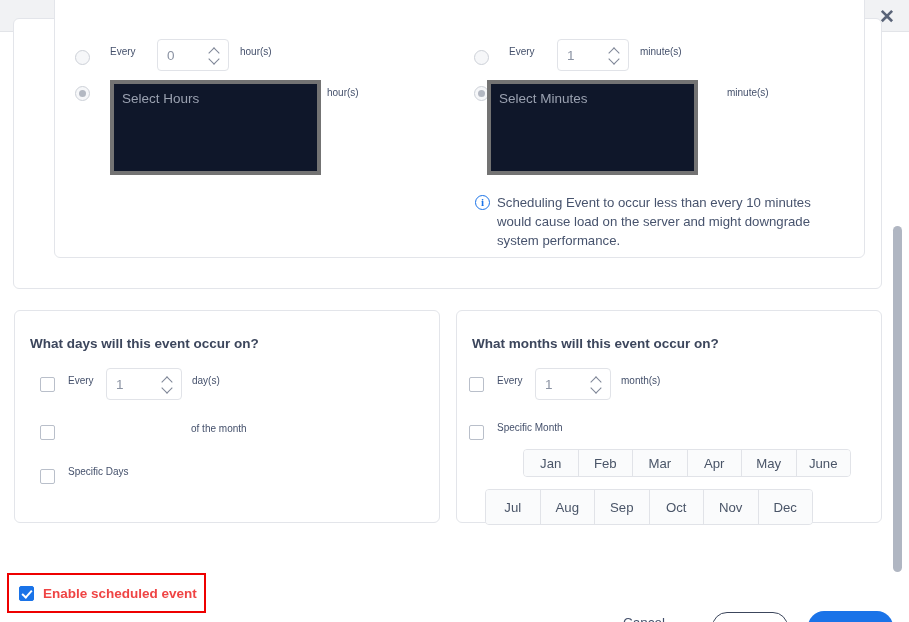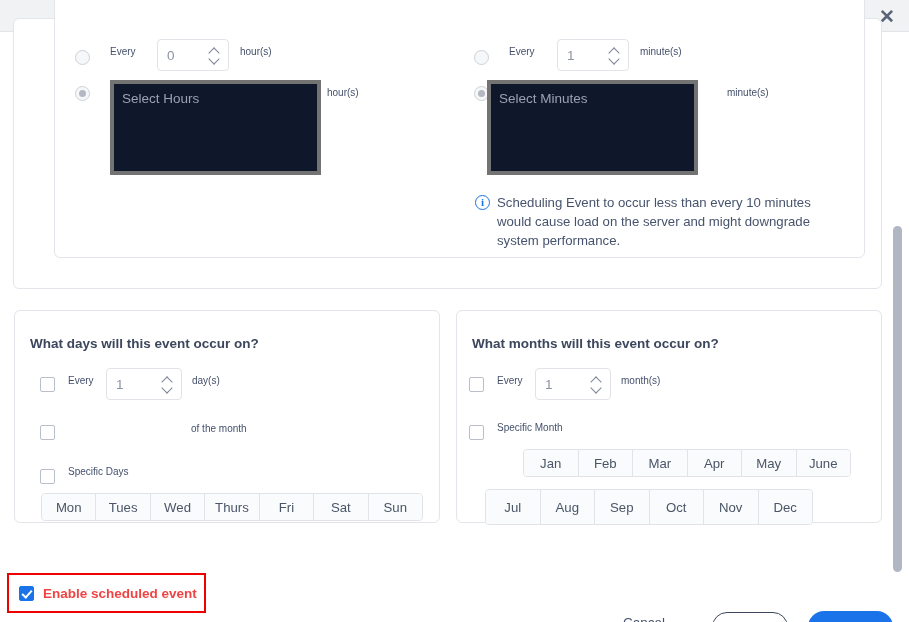--- a/index.html
+++ b/index.html
@@ -400,29 +400,20 @@
         </span>
       </div>
       <div class="lbl" style="left:177px; top:64px;">day(s)</div>
 
       <div class="cbox" style="left:25px; top:114px;"></div>
       <div class="lbl" style="left:176px; top:112px;">of the month</div>
 
       <div class="cbox" style="left:25px; top:158px;"></div>
       <div class="lbl" style="left:53px; top:155px;">Specific Days</div>
 
-      <div class="seg" style="left:26px; top:182px; width:382px; height:28px;">
-        <div class="segbtn">Mon</div>
-        <div class="segbtn">Tues</div>
-        <div class="segbtn">Wed</div>
-        <div class="segbtn">Thurs</div>
-        <div class="segbtn">Fri</div>
-        <div class="segbtn">Sat</div>
-        <div class="segbtn">Sun</div>
-      </div>
     </div>
 
     <div class="qpanel" style="left:456px; top:278px; width:426px; height:213px;padding-left:10px;">
       <div class="qtitle">What months will this event occur on?</div>
 
       <div class="cbox" style="left:12px; top:66px;"></div>
       <div class="lbl" style="left:40px; top:64px;">Every</div>
       <div class="numbox" style="left:78px; top:57px; width:76px; height:32px;">
         <span class="val">1</span>
         <span class="spin">

